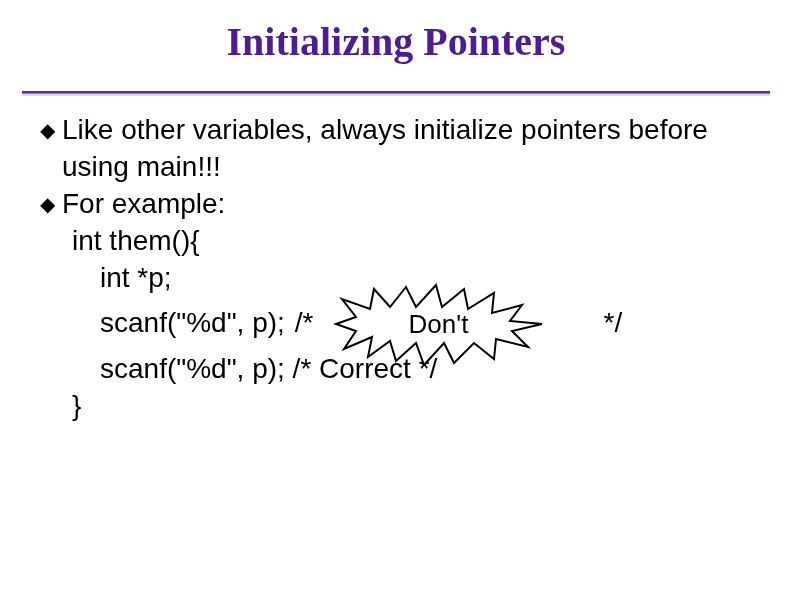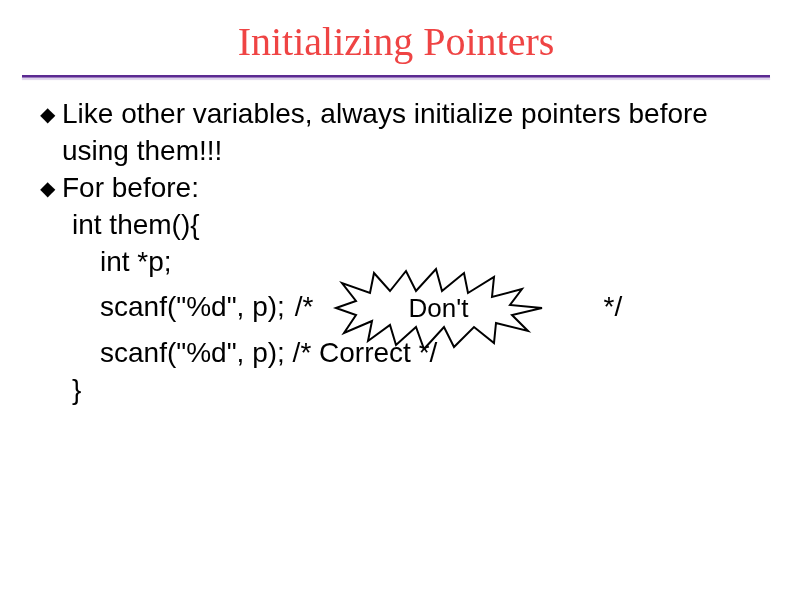--- a/index.html
+++ b/index.html
@@ -13,25 +13,25 @@
   }
   .slide {
     position: relative;
     width: 792px;
     height: 612px;
     box-sizing: border-box;
   }
   .title {
     font-family: "Times New Roman", Times, serif;
     font-size: 40px;
-    font-weight: 400;
-    color: #ef4444;
+    font-weight: 700;
+    color: #4c1d95;
     text-align: center;
     padding-top: 18px;
-    padding-bottom: 10px;
+    padding-bottom: 26px;
   }
   .underline {
     height: 3px;
     background: linear-gradient(to bottom, #5b2a91 0%, #5b2a91 60%, #c9b3df 100%);
     margin: 0 22px 0 22px;
     box-shadow: 0 2px 1px rgba(120,80,170,0.25);
   }
   .content {
     padding: 18px 40px 0 40px;
     font-size: 28px;
@@ -93,26 +93,26 @@
 
 <div class="slide">
 
   <div class="title">Initializing Pointers</div>
   <div class="underline"></div>
 
   <div class="content">
 
     <div class="bullet-row">
       <div class="bullet">◆</div>
-      <div class="bullet-text">Like other variables, always initialize pointers before using them!!!</div>
+      <div class="bullet-text">Like other variables, always initialize pointers before using main!!!</div>
     </div>
 
     <div class="bullet-row">
       <div class="bullet">◆</div>
-      <div class="bullet-text">For before:</div>
+      <div class="bullet-text">For example:</div>
     </div>
 
     <div class="indent1">int them(){</div>
     <div class="indent2">int *p;</div>
 
     <div class="indent2 code-line">
       <span>scanf("%d", p);</span>
       <span>/*</span>
       <span class="burst-wrap">
         <svg class="burst-svg" viewBox="0 0 230 86">

